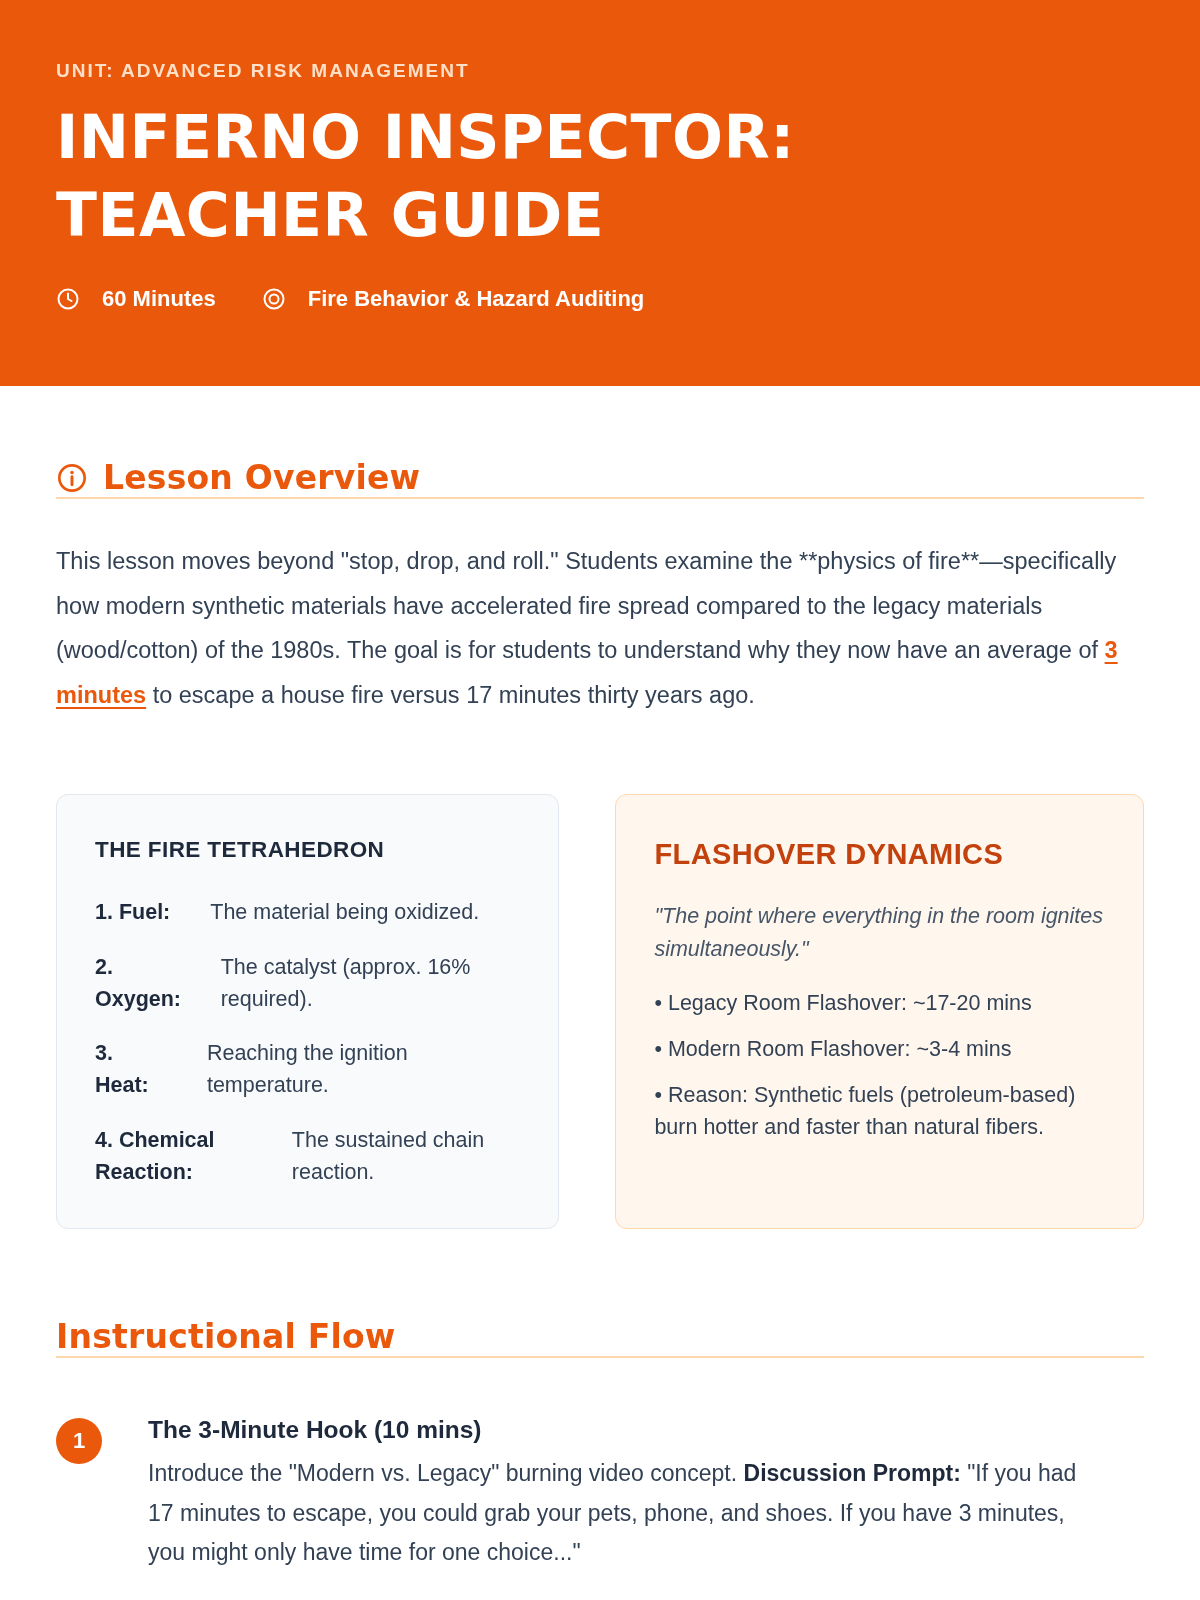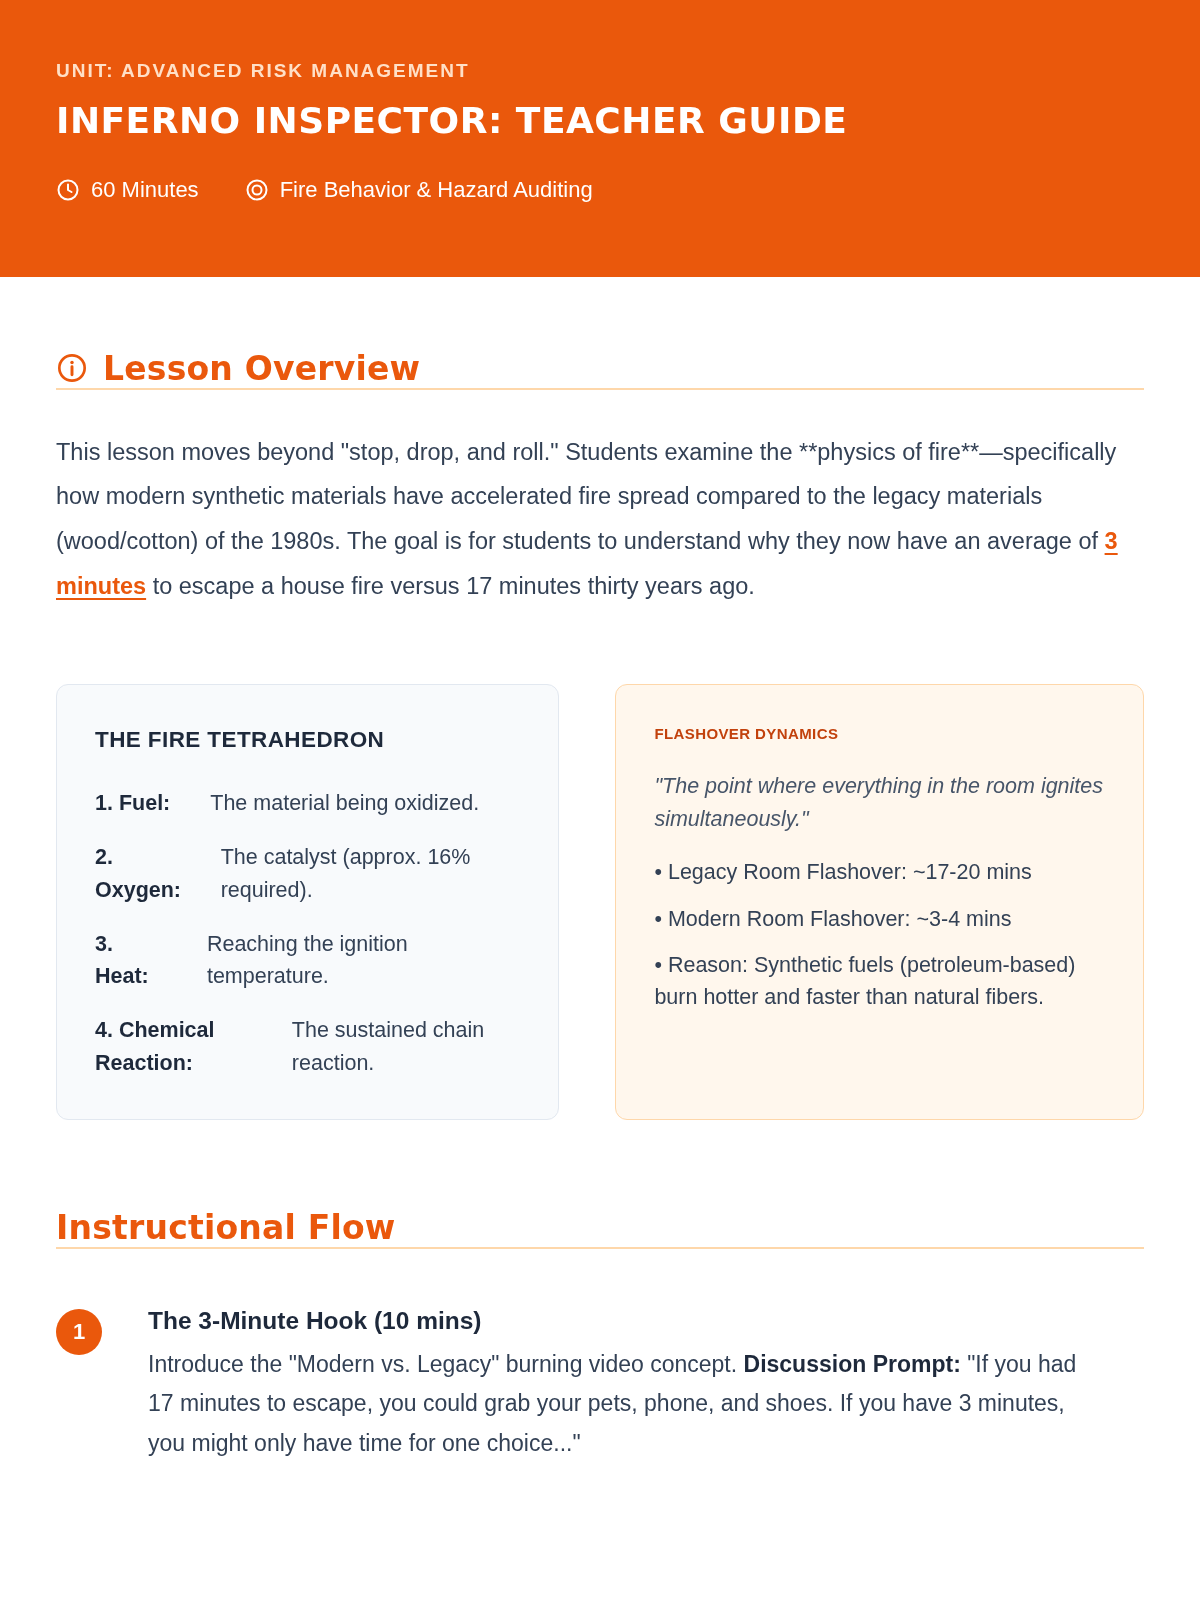--- a/index.html
+++ b/index.html
@@ -22,38 +22,38 @@
     color: #FFE0C7;
     font-size: 19px;
     font-weight: 700;
     letter-spacing: 2px;
   }
   .title {
     margin-top: 16px;
     max-width: 1070px;
     color: #ffffff;
     font-family: "DejaVu Sans", sans-serif;
-    font-size: 36px;
+    font-size: 60px;
     line-height: 1.3;
     font-weight: 800;
     letter-spacing: 0.5px;
   }
   .meta {
     margin-top: 32px;
     display: flex;
     align-items: center;
     gap: 46px;
   }
   .meta-item {
     display: flex;
     align-items: center;
-    gap: 11px;
+    gap: 22px;
     color: #ffffff;
     font-size: 22px;
-    font-weight: 400;
+    font-weight: 700;
   }
   .meta-item svg { display: block; }
 
   
   main { padding: 72px 56px 0 56px; }
 
   .section-head {
     display: flex;
     align-items: center;
     gap: 15px;
@@ -107,21 +107,21 @@
   .card-gray h3 {
     color: #1E293B;
     font-size: 22.5px;
     font-weight: 800;
     letter-spacing: 0.4px;
     margin-bottom: 30px;
     font-family: "Liberation Sans", sans-serif;
   }
   .card-orange h3 {
     color: #C2410C;
-    font-size: 15px;
+    font-size: 29px;
     font-weight: 800;
     letter-spacing: 0.4px;
     margin-bottom: 24px;
   }
   .def-row {
     display: flex;
     gap: 40px;
     margin-bottom: 22px;
   }
   .def-row:last-child { margin-bottom: 0; }

